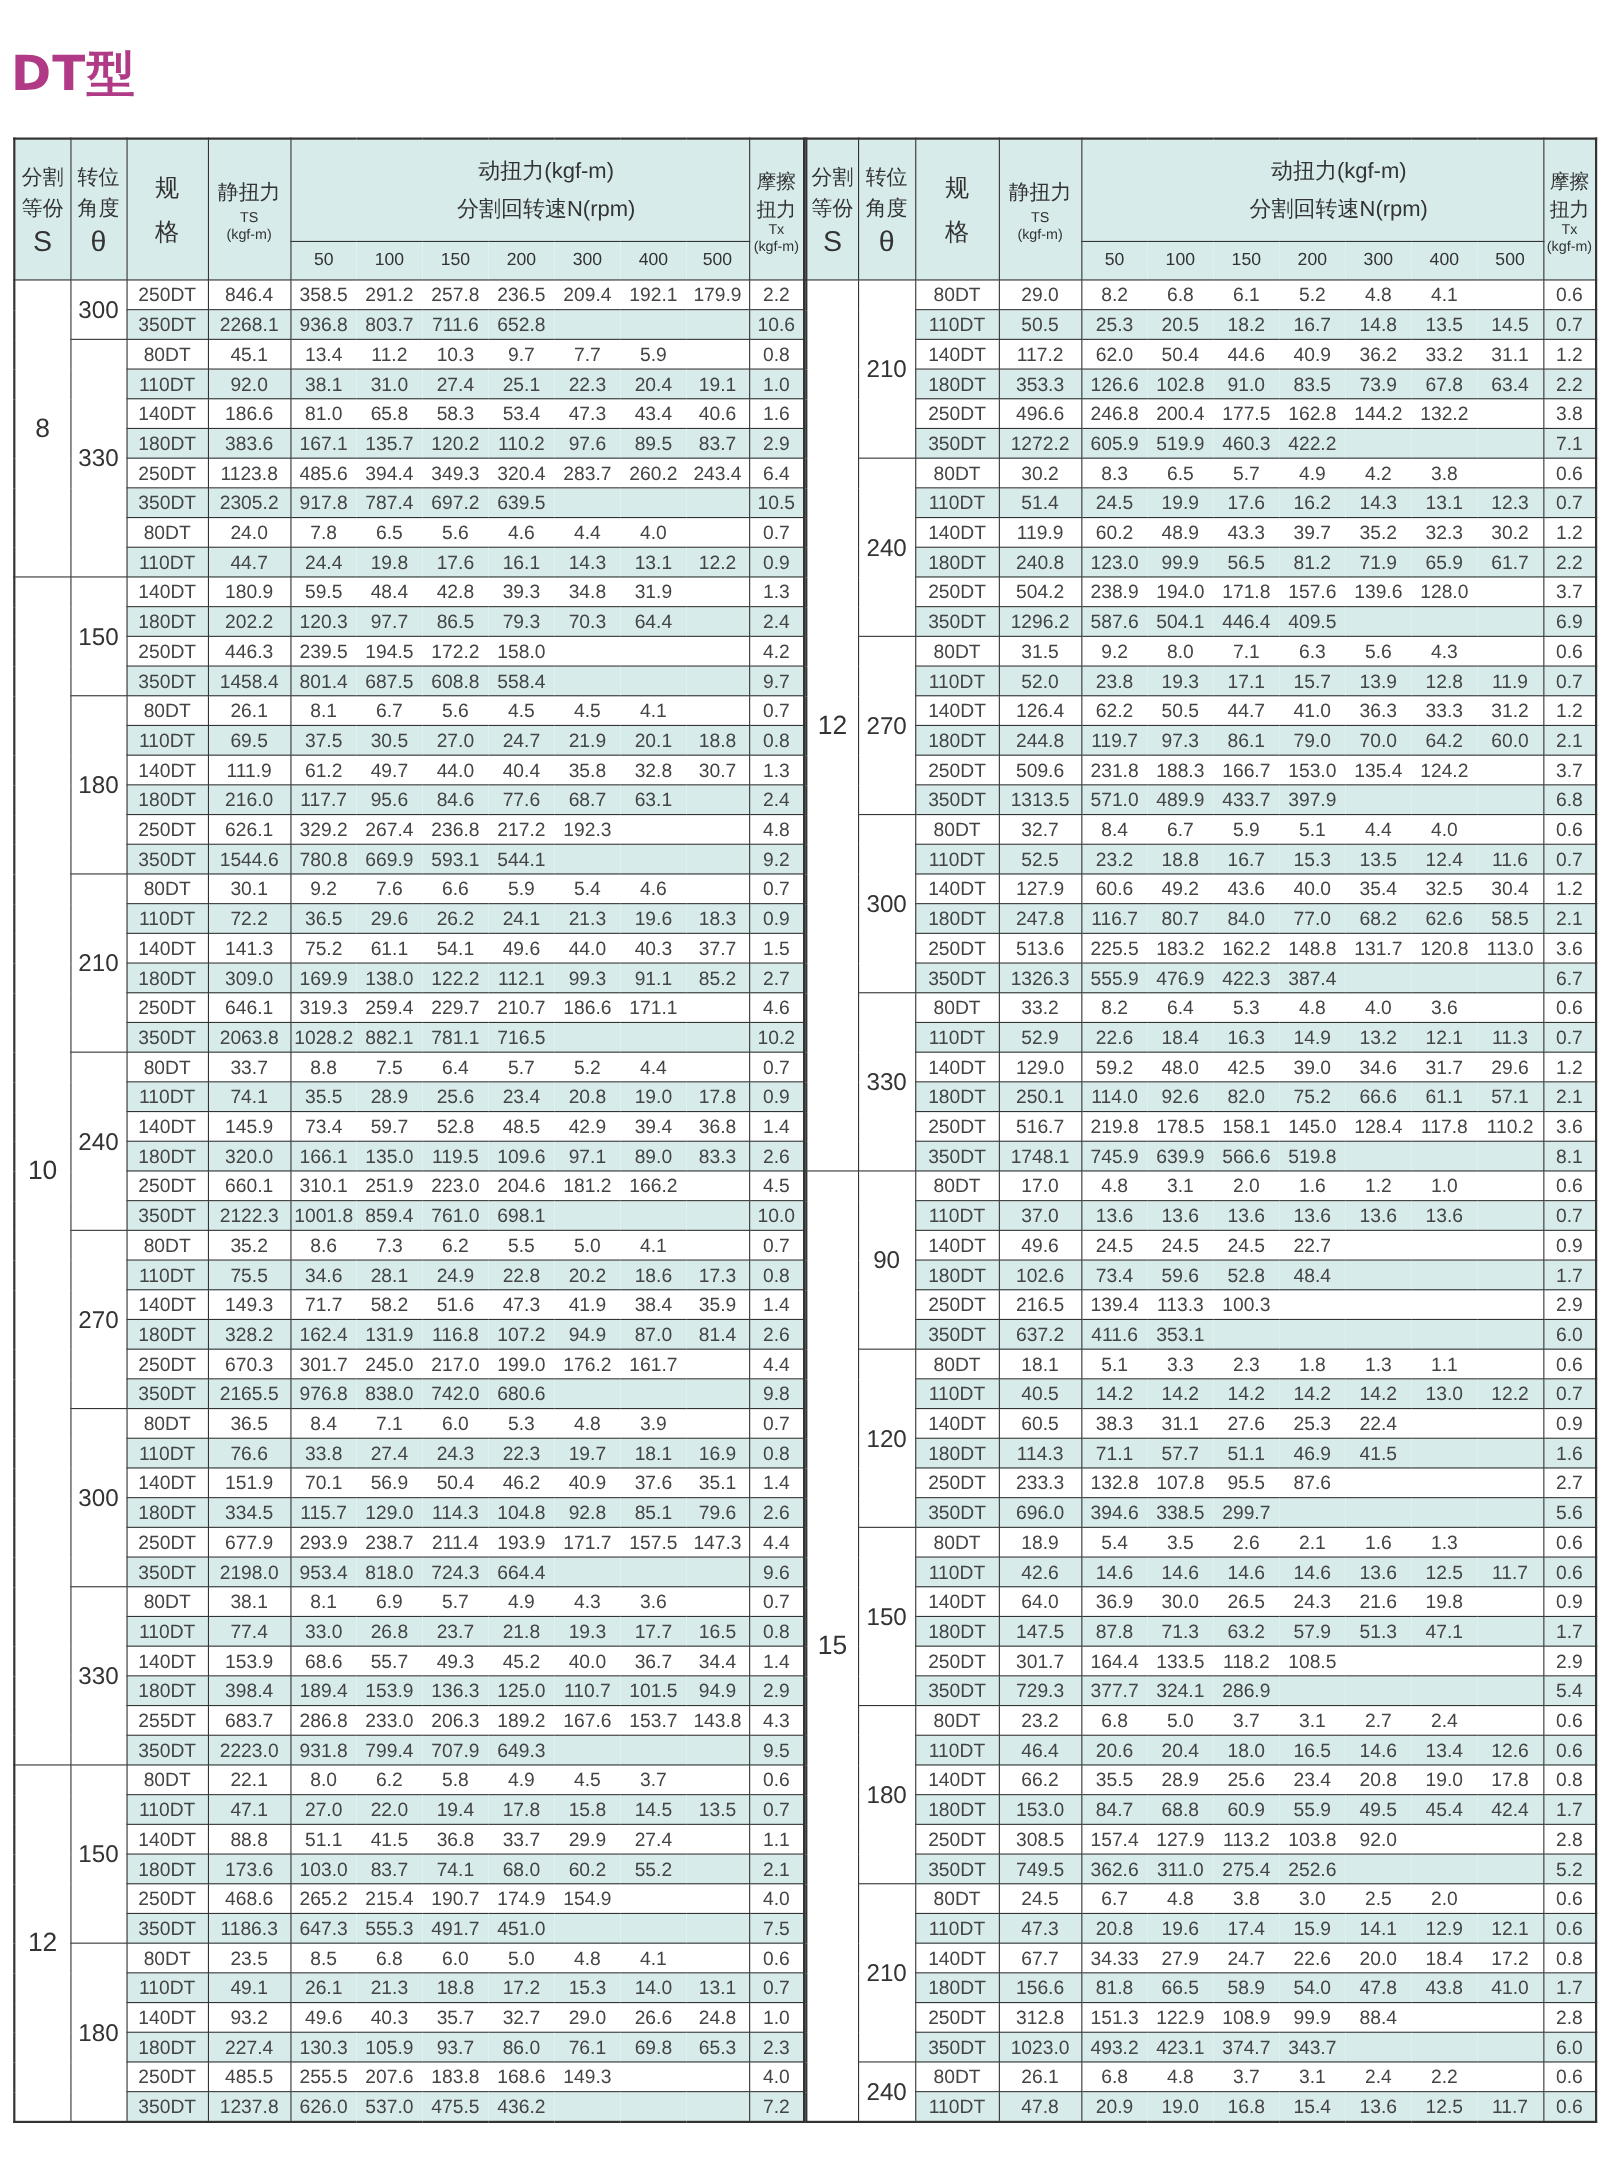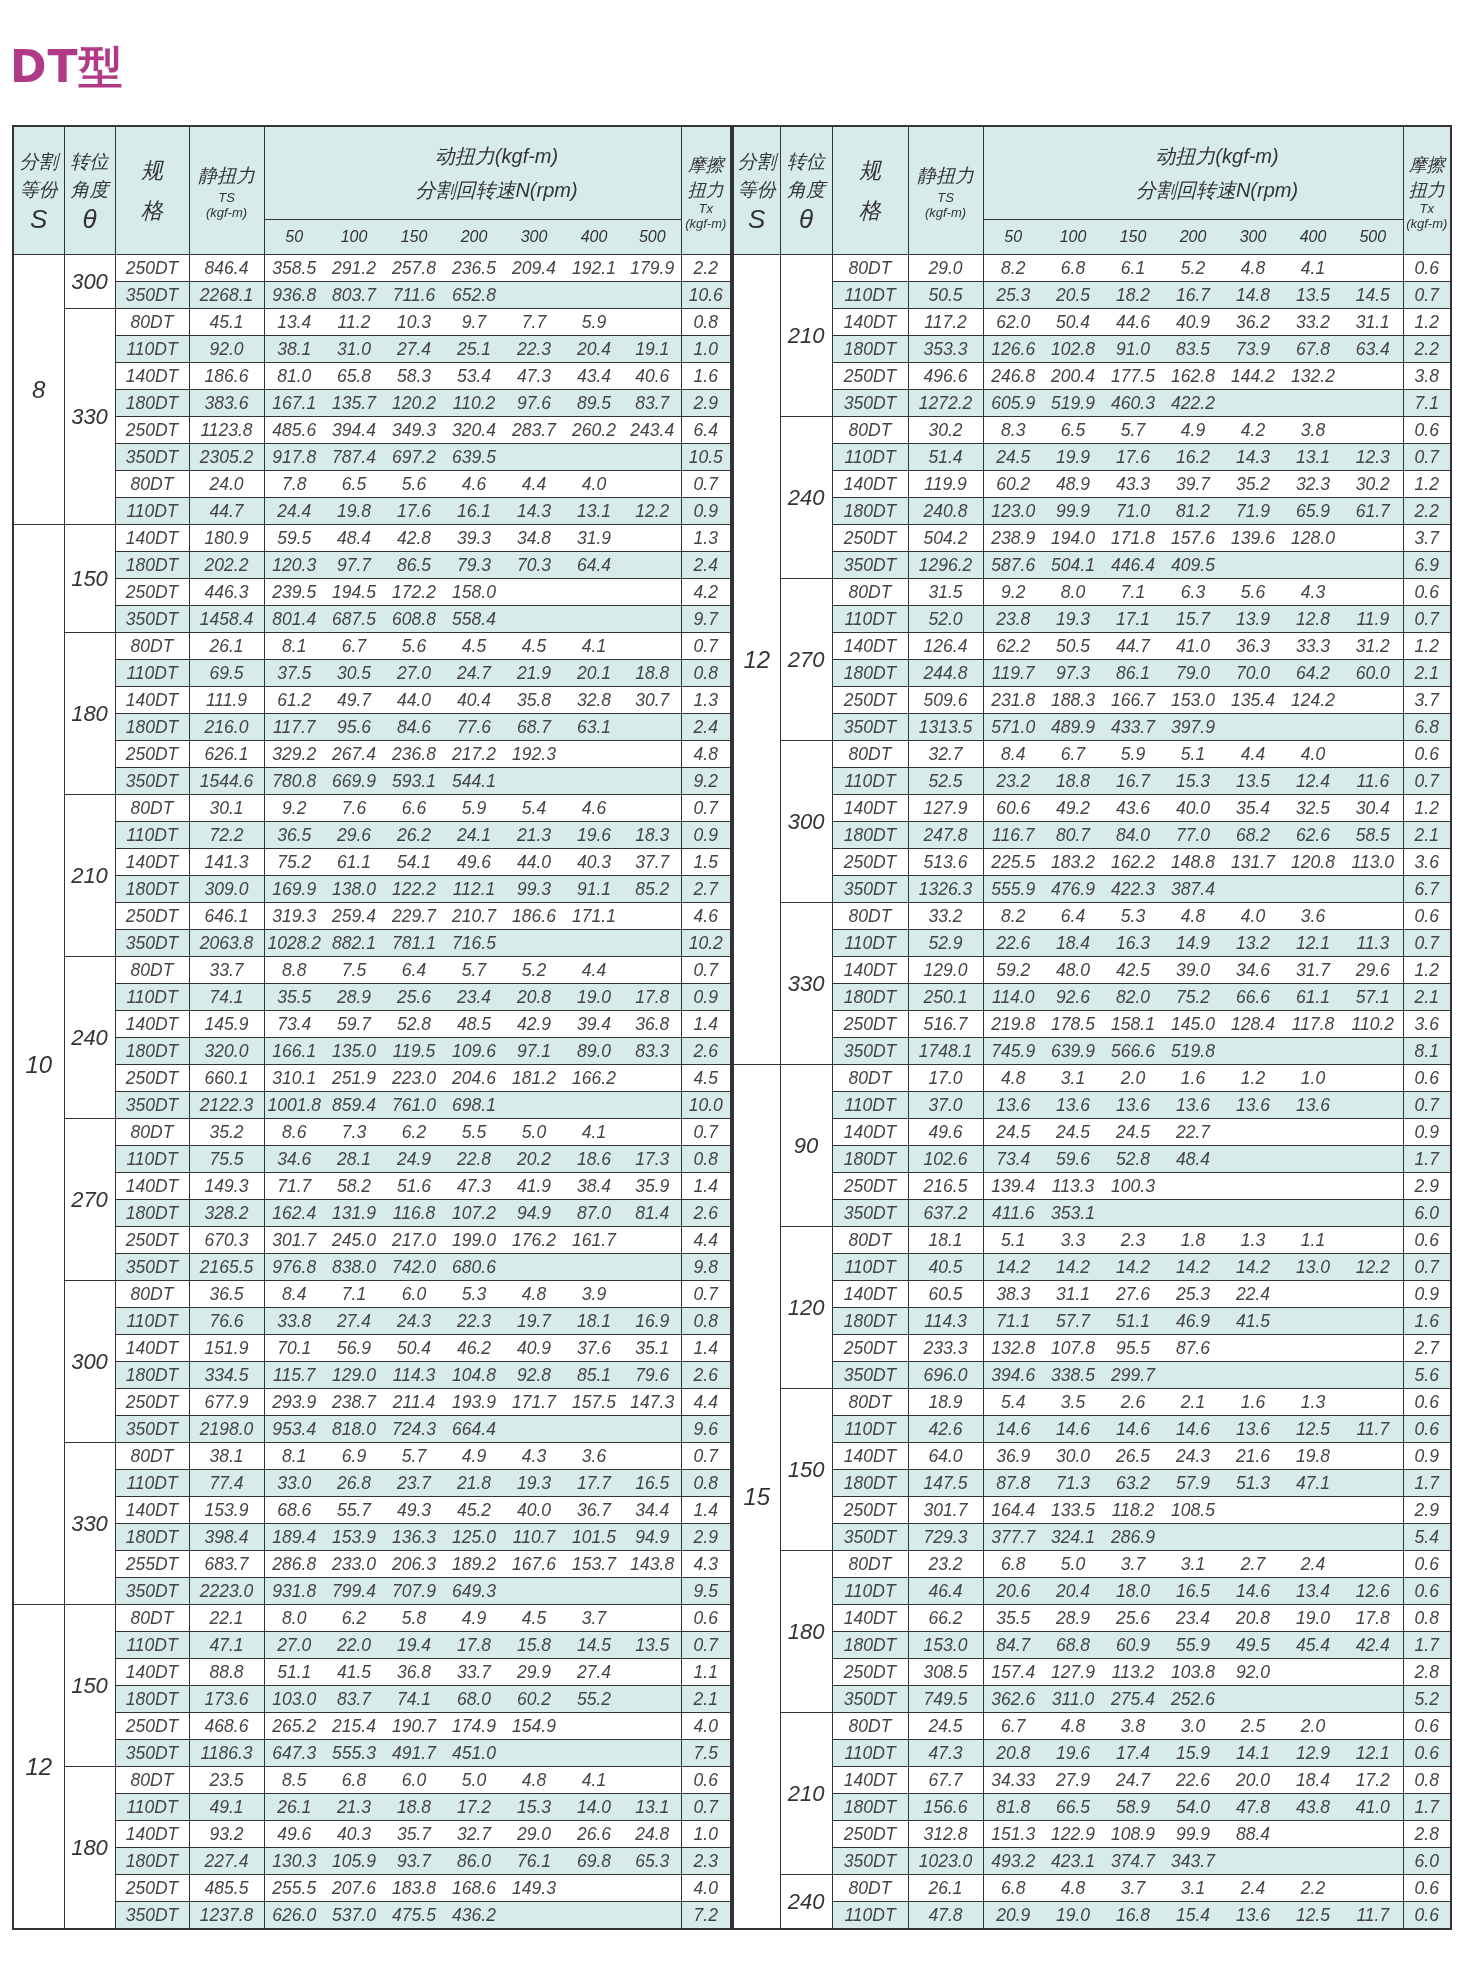--- a/index.html
+++ b/index.html
@@ -14,21 +14,21 @@
   .h-big{font-size:26px;line-height:30px;}
   .h-dyn{font-size:20px;line-height:34px;margin-left:48px;}
   .h-rpm{font-size:16px;height:34px;}
   td{font-size:17.5px;height:26px;color:#444;}
   tr.alt td.spec, tr.alt td.ts, tr.alt td.tx, tr.alt td.dyn{background:#d6ebea;}
   td.group{font-size:22px;background:#fff;color:#333;}
   td.sgroup{font-size:24px;background:#fff;color:#333;}
   td.dyn{border-left:none;border-right:none;}
   td.dyn.first{border-left:1px solid #333;}
   td.dyn.last{border-right:1px solid #333;}
-  table.t{border:2px solid #333;font-style:italic;}
+  table.t{border:2px solid #333;}
 </style>
 </head>
 <body>
 
 <div class="title">DT型</div>
 
 <div class="tables">
   <table class="t" id="tbl-left" style="width:718px;">
     <colgroup>
         <col style="width:51px">
@@ -1014,21 +1014,21 @@
           <td class="dyn">35.2</td>
           <td class="dyn">32.3</td>
           <td class="dyn last">30.2</td>
           <td class="tx">1.2</td>
         </tr>
         <tr class="alt">
           <td class="spec">180DT</td>
           <td class="ts">240.8</td>
           <td class="dyn first">123.0</td>
           <td class="dyn">99.9</td>
-          <td class="dyn">71.0</td>
+          <td class="dyn">56.5</td>
           <td class="dyn">81.2</td>
           <td class="dyn">71.9</td>
           <td class="dyn">65.9</td>
           <td class="dyn last">61.7</td>
           <td class="tx">2.2</td>
         </tr>
         <tr>
           <td class="spec">250DT</td>
           <td class="ts">504.2</td>
           <td class="dyn first">238.9</td>

